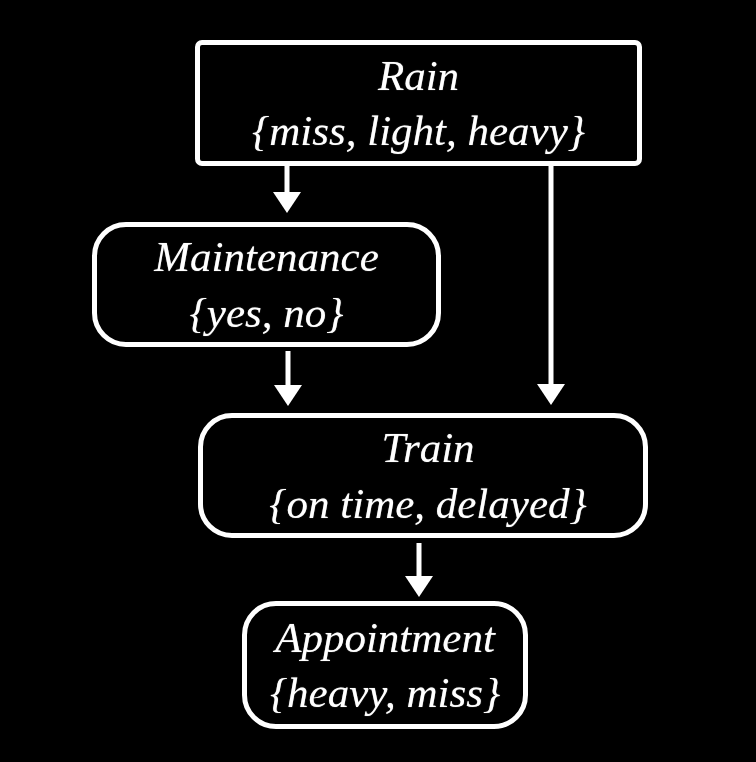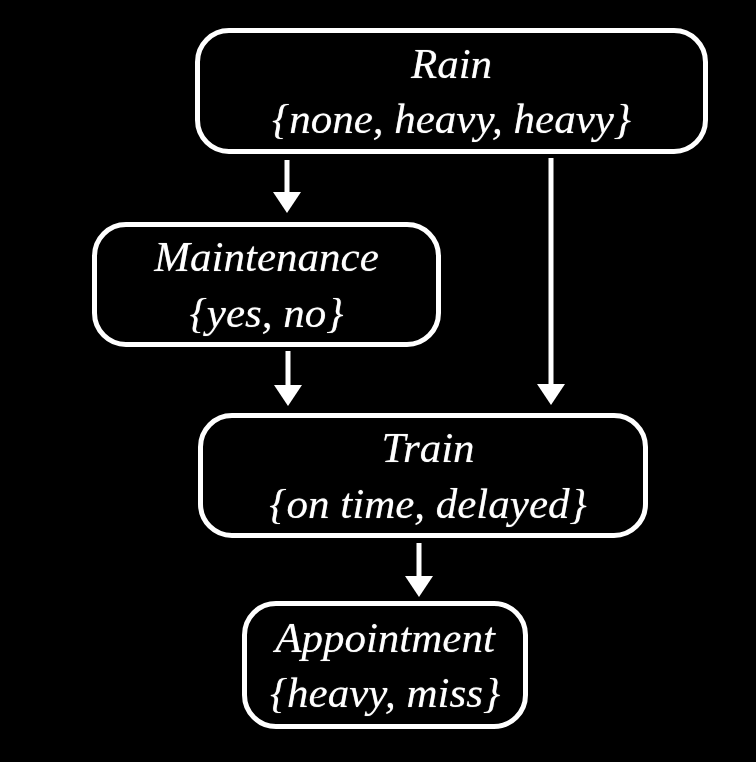--- a/index.html
+++ b/index.html
@@ -69,23 +69,23 @@
     <g>
       <line x1="288" y1="351" x2="288" y2="387"></line>
       <polygon points="288,406 274,385 302,385"></polygon>
     </g>
     <g>
       <line x1="419" y1="543" x2="419" y2="578"></line>
       <polygon points="419,597 405,576 433,576"></polygon>
     </g>
   </svg>
 
-  <div class="node" style="left:195px; top:28px; width:513px; height:126px;">
+  <div class="node" style="left:195px; top:40px; width:447px; height:126px;border-radius:7px;">
     <div class="node-label">Rain</div>
-    <div class="node-values">{none, heavy, heavy}</div>
+    <div class="node-values">{miss, light, heavy}</div>
   </div>
 
   <div class="node" style="left:92px; top:222px; width:349px; height:125px;">
     <div class="node-label">Maintenance</div>
     <div class="node-values">{yes, no}</div>
   </div>
 
   <div class="node" style="left:198px; top:413px; width:450px; height:125px;padding-left:10px;">
     <div class="node-label">Train</div>
     <div class="node-values">{on time, delayed}</div>

